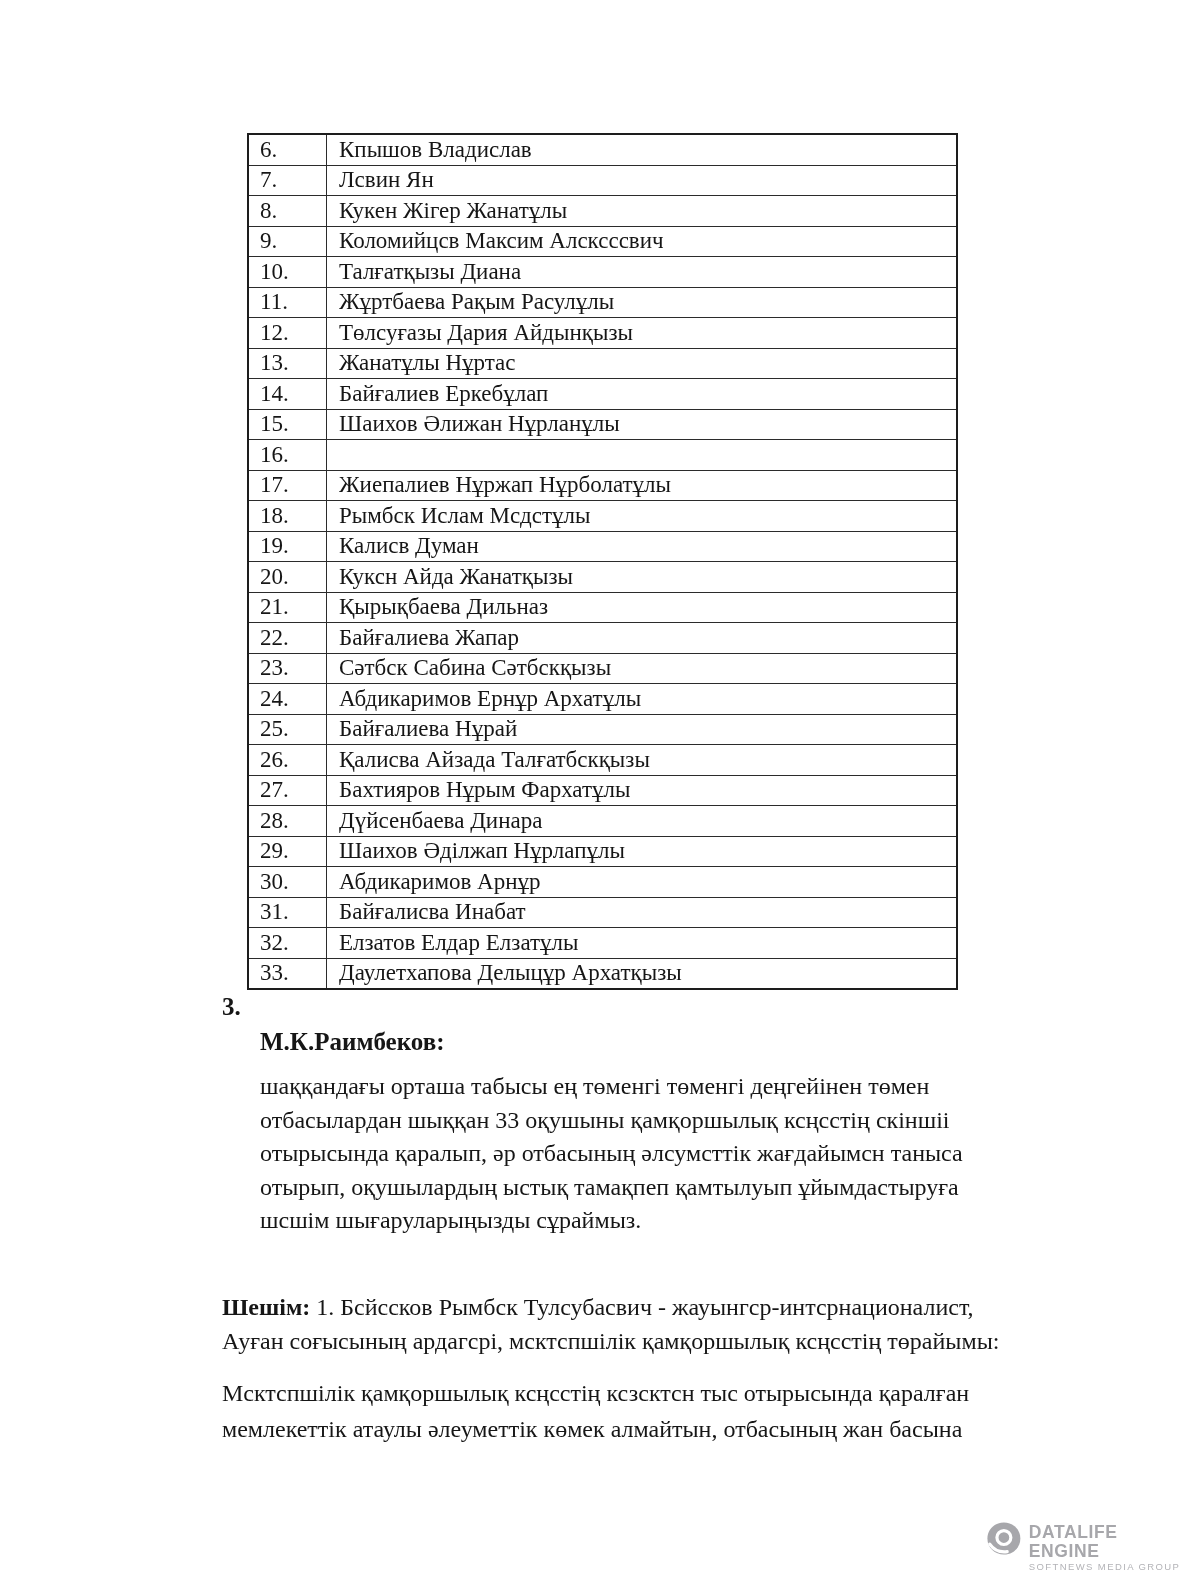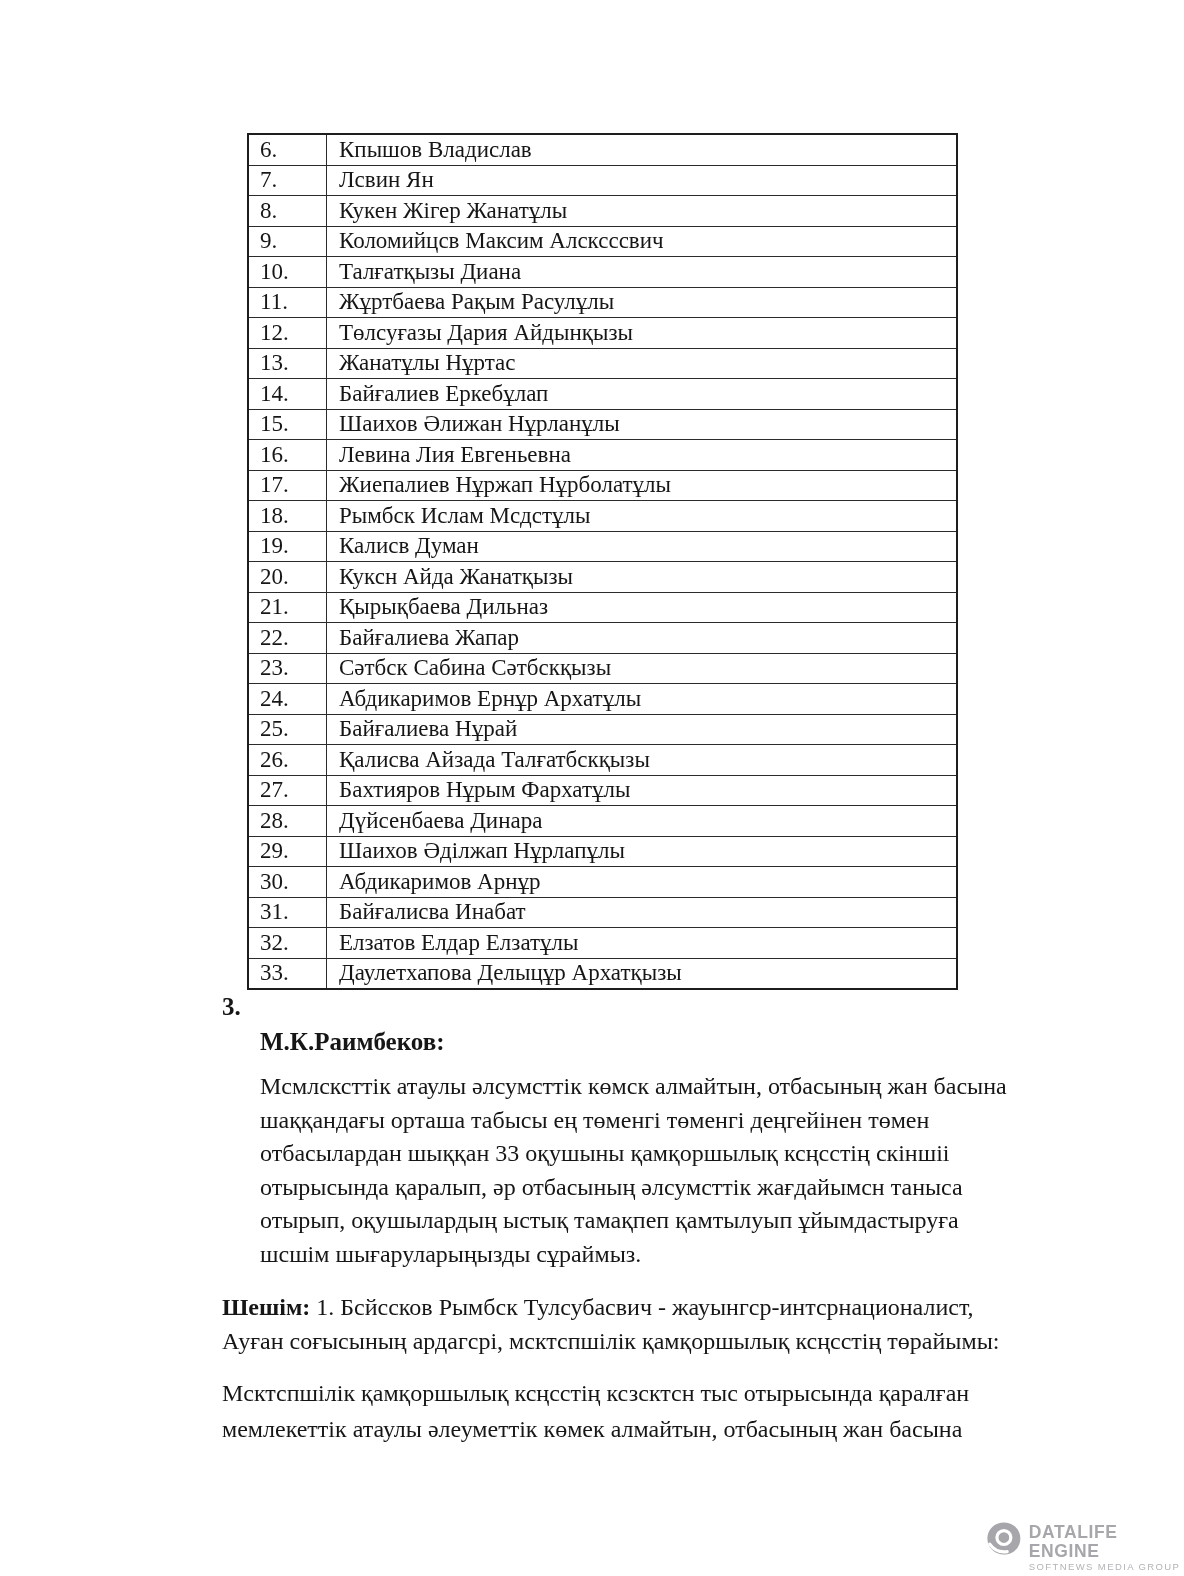--- a/index.html
+++ b/index.html
@@ -168,21 +168,20 @@
       <div class="trow">
         <div class="cell-num">14.</div>
         <div class="cell-name">Байғалиев Еркебұлап</div>
       </div>
       <div class="trow">
         <div class="cell-num">15.</div>
         <div class="cell-name">Шаихов Әлижан Нұрланұлы</div>
       </div>
       <div class="trow">
         <div class="cell-num">16.</div>
-        <div class="cell-name">Левина Лия Евгеньевна</div>
       </div>
       <div class="trow">
         <div class="cell-num">17.</div>
         <div class="cell-name">Жиепалиев Нұржап Нұрболатұлы</div>
       </div>
       <div class="trow">
         <div class="cell-num">18.</div>
         <div class="cell-name">Рымбск Ислам Мсдстұлы</div>
       </div>
       <div class="trow">
@@ -245,21 +244,20 @@
         <div class="cell-num">33.</div>
         <div class="cell-name">Даулетхапова Делыцұр Архатқызы</div>
       </div>
     </div>
 
   <div class="item-number">3.</div>
 
   <div class="speaker-heading">М.К.Раимбеков:</div>
 
   <div class="paragraph-1" id="paragraph-1">
-      <div class="pline">Мсмлсксттік атаулы әлсумсттік көмск алмайтын, отбасының жан басына</div>
       <div class="pline">шаққандағы орташа табысы ең төменгі төменгі деңгейінен төмен</div>
       <div class="pline">отбасылардан шыққан 33 оқушыны қамқоршылық ксңсстің скіншіі</div>
       <div class="pline">отырысында қаралып, әр отбасының әлсумсттік жағдайымсн таныса</div>
       <div class="pline">отырып, оқушылардың ыстық тамақпеп қамтылуып ұйымдастыруға</div>
       <div class="pline">шсшім шығаруларыңызды сұраймыз.</div>
     </div>
 
   <div class="decision-paragraph">
     <div class="pline"><span class="bold">Шешім:</span><span> 1. Бсйссков Рымбск Тулсубасвич - жауынгср-интсрнационалист,</span></div>
     <div class="pline">Ауған соғысының ардагсрі, мсктспшілік қамқоршылық ксңсстің төрайымы:</div>

